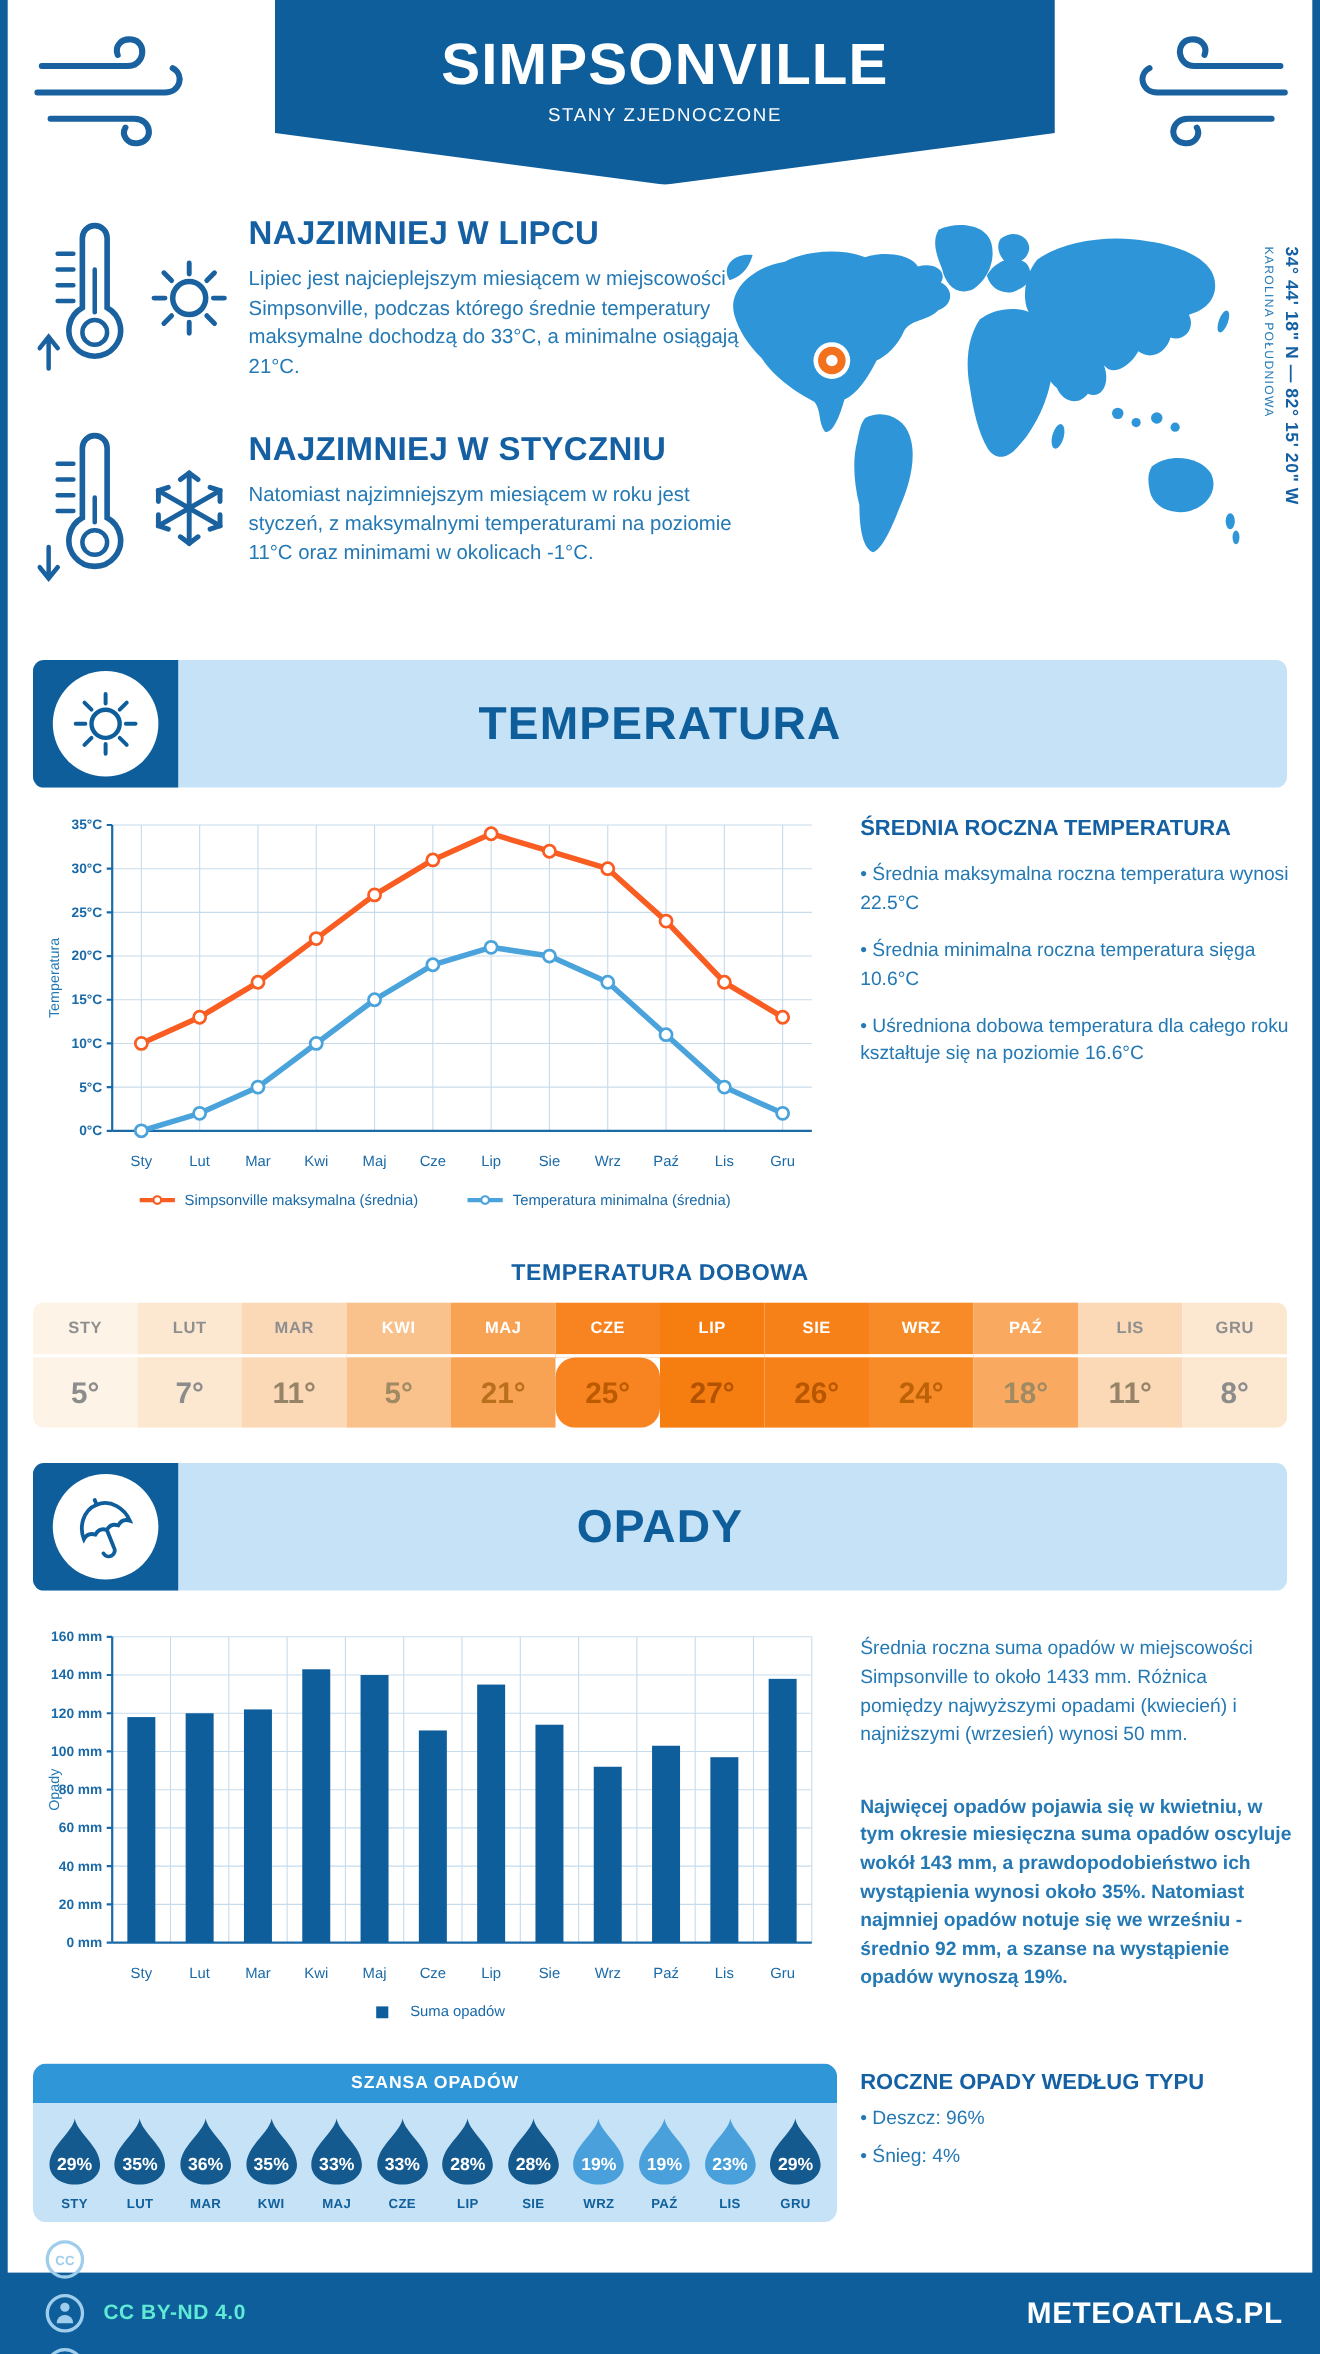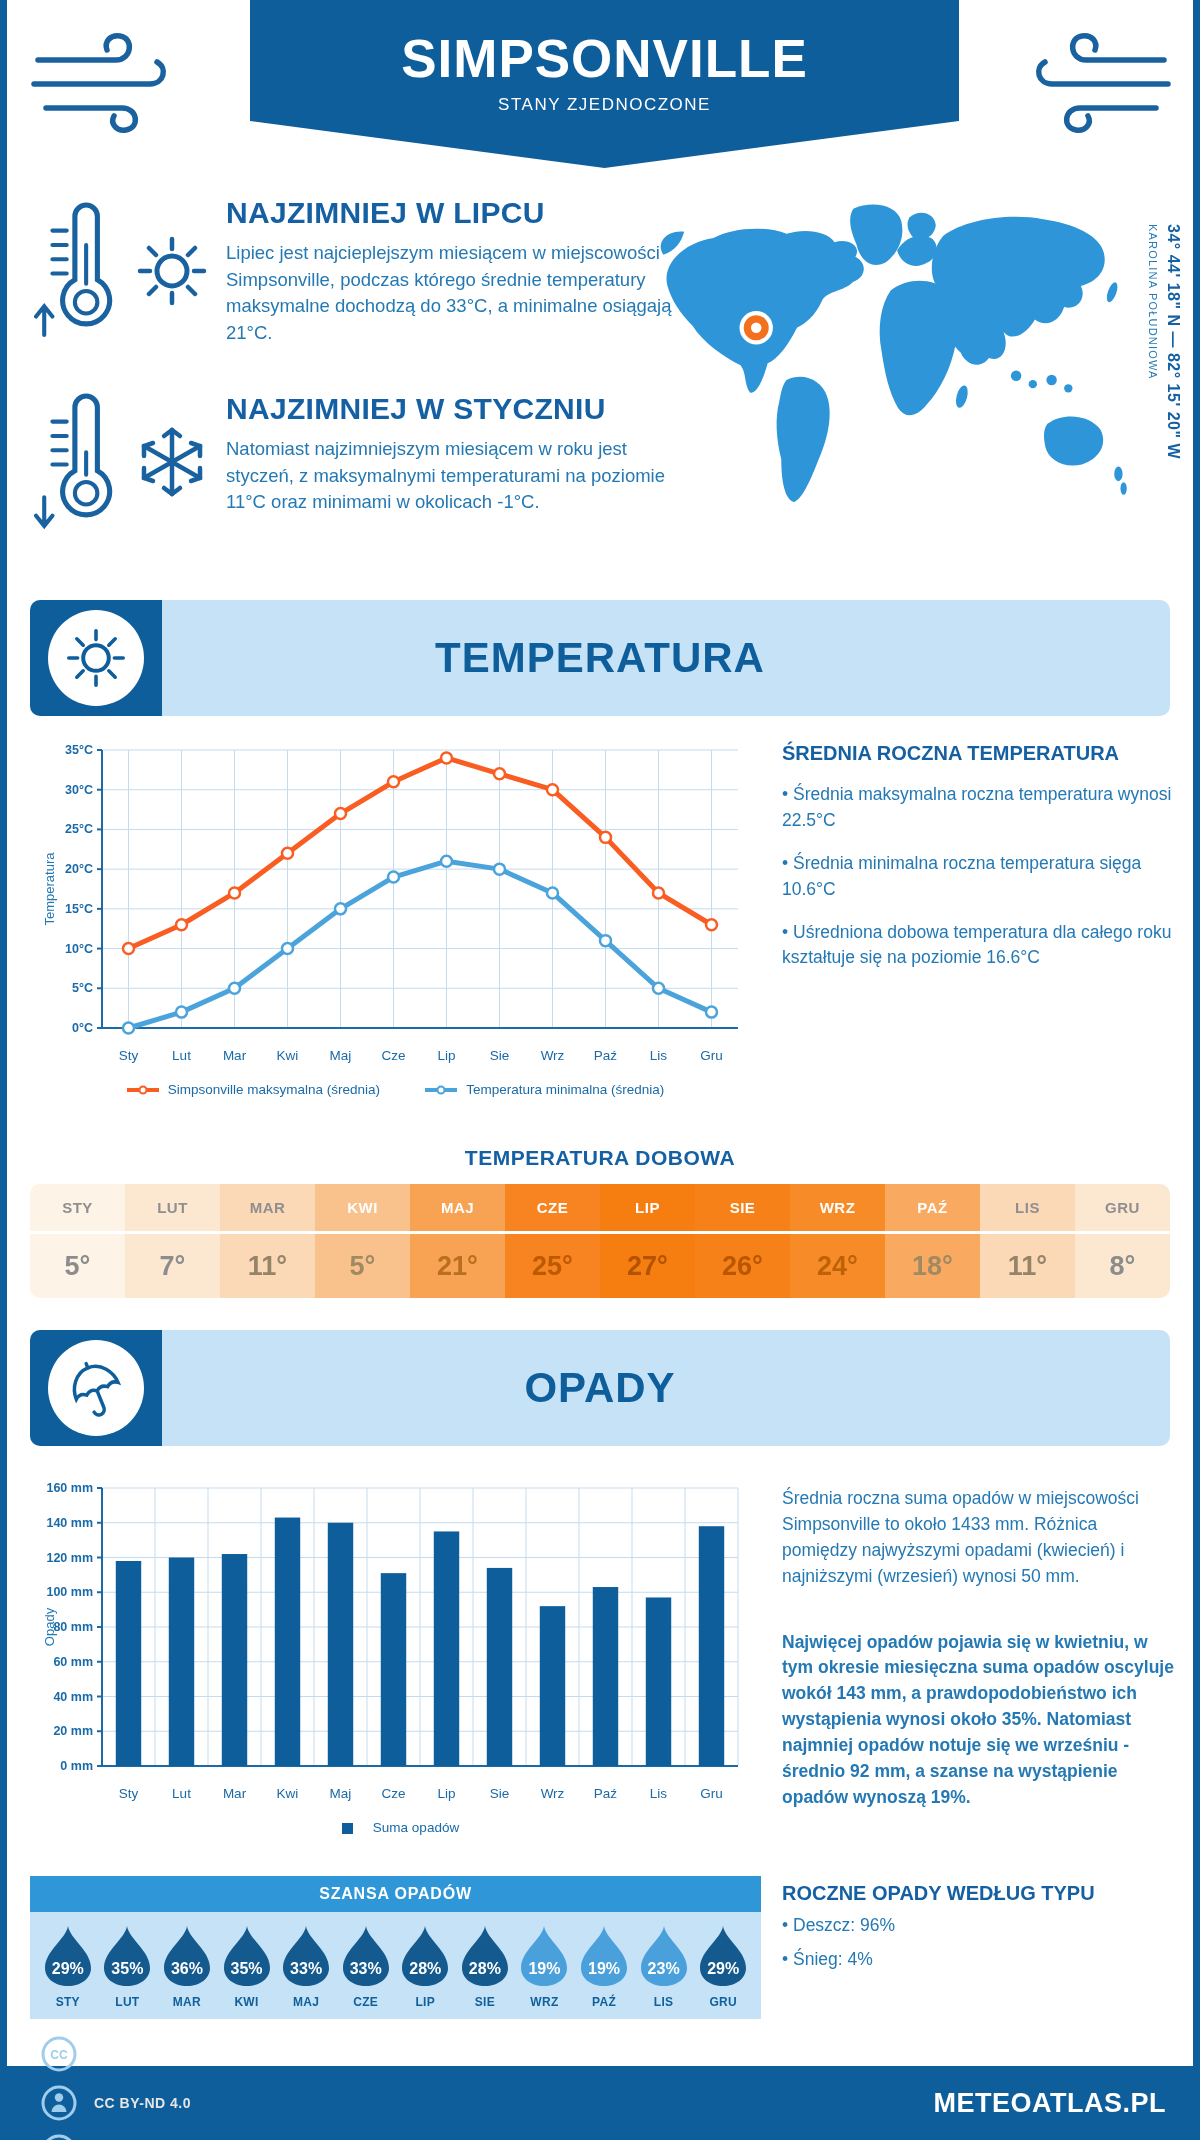--- a/index.html
+++ b/index.html
@@ -50,32 +50,32 @@
   .rcol p { color:#2479b4; font-size:17.5px; line-height:1.48; margin-top:17px; }
 
   
   .daily-head { position:absolute; left:0; right:0; top:1146px; text-align:center; color:#1460a3; font-size:21px; font-weight:bold; letter-spacing:0.5px; }
   .daily { position:absolute; left:30px; top:1184px; width:1140px; display:grid; grid-template-columns:repeat(12,1fr); border-radius:10px; overflow:hidden; }
   .daily .col { display:flex; flex-direction:column; }
   .daily .mh { height:50px; display:flex; align-items:center; justify-content:center; font-size:15px; font-weight:bold; letter-spacing:0.5px; border-bottom:3px solid #fff; }
   .daily .mv { height:64px; display:flex; align-items:center; justify-content:center; font-size:27px; font-weight:bold; }
 
   
-  .chance { position:absolute; left:30px; top:1876px; width:731px; border-radius:0; overflow:hidden; }
+  .chance { position:absolute; left:30px; top:1876px; width:731px; border-radius:12px; overflow:hidden; }
   .chance .bar { height:36px; background:#2f96d8; color:#fff; font-size:16px; font-weight:bold; letter-spacing:0.8px;
                  display:flex; align-items:center; justify-content:center; }
   .chance .body { background:#c5e2f7; padding:12px 8px 10px; display:grid; grid-template-columns:repeat(12,1fr); }
   .dropcell { position:relative; text-align:center; }
   .dropcell .pct { position:absolute; left:0; right:0; top:36px; color:#fff; font-size:16px; font-weight:bold; }
   .dropcell .mon { display:block; margin-top:3px; color:#11609c; font-size:12px; font-weight:bold; letter-spacing:0.3px; }
 
   
   .footer { position:absolute; left:0; top:2066px; width:1200px; height:74px; background:#0f5e9c; display:flex; align-items:center; z-index:6; }
   .footer .ccgroup { display:flex; align-items:center; gap:11px; margin-left:40px;flex-direction:column; }
-  .footer .license { color:#e5e5e5; font-size:14px; font-weight:bold; letter-spacing:0.5px; margin-left:16px; }
+  .footer .license { color:#5eead4; font-size:19px; font-weight:bold; letter-spacing:0.5px; margin-left:16px; }
   .footer .brand { margin-left:auto; margin-right:34px; color:#fff; font-size:27px; font-weight:bold; letter-spacing:0.5px; }
 </style>
 </head>
 <body>
 
 <div class="page">
   <div class="edge left"></div>
   <div class="edge right"></div>
 
   <svg class="wind l" viewBox="0 0 150 110" fill="none" stroke="#19629f" stroke-width="5.5" stroke-linecap="round">
@@ -298,21 +298,21 @@
       <div class="col">
         <div class="mh" style="background: rgb(249, 193, 139); color: rgb(255, 255, 255);">KWI</div>
         <div class="mv" style="background: rgb(249, 193, 139); color: rgb(160, 138, 100);">5°</div>
       </div>
       <div class="col">
         <div class="mh" style="background: rgb(248, 162, 84); color: rgb(255, 255, 255);">MAJ</div>
         <div class="mv" style="background: rgb(248, 162, 84); color: rgb(185, 111, 30);">21°</div>
       </div>
       <div class="col">
         <div class="mh" style="background: rgb(247, 132, 32); color: rgb(255, 255, 255);">CZE</div>
-        <div class="mv" style="background: rgb(247, 132, 32); color: rgb(188, 90, 0);">25°</div>
+        <div class="mv" style="background: rgb(247, 132, 32); color: rgb(188, 90, 0); border-radius: 18px;">25°</div>
       </div>
       <div class="col">
         <div class="mh" style="background: rgb(246, 125, 15); color: rgb(255, 255, 255);">LIP</div>
         <div class="mv" style="background: rgb(246, 125, 15); color: rgb(179, 82, 0);">27°</div>
       </div>
       <div class="col">
         <div class="mh" style="background: rgb(247, 129, 25); color: rgb(255, 255, 255);">SIE</div>
         <div class="mv" style="background: rgb(247, 129, 25); color: rgb(184, 87, 0);">26°</div>
       </div>
       <div class="col">

